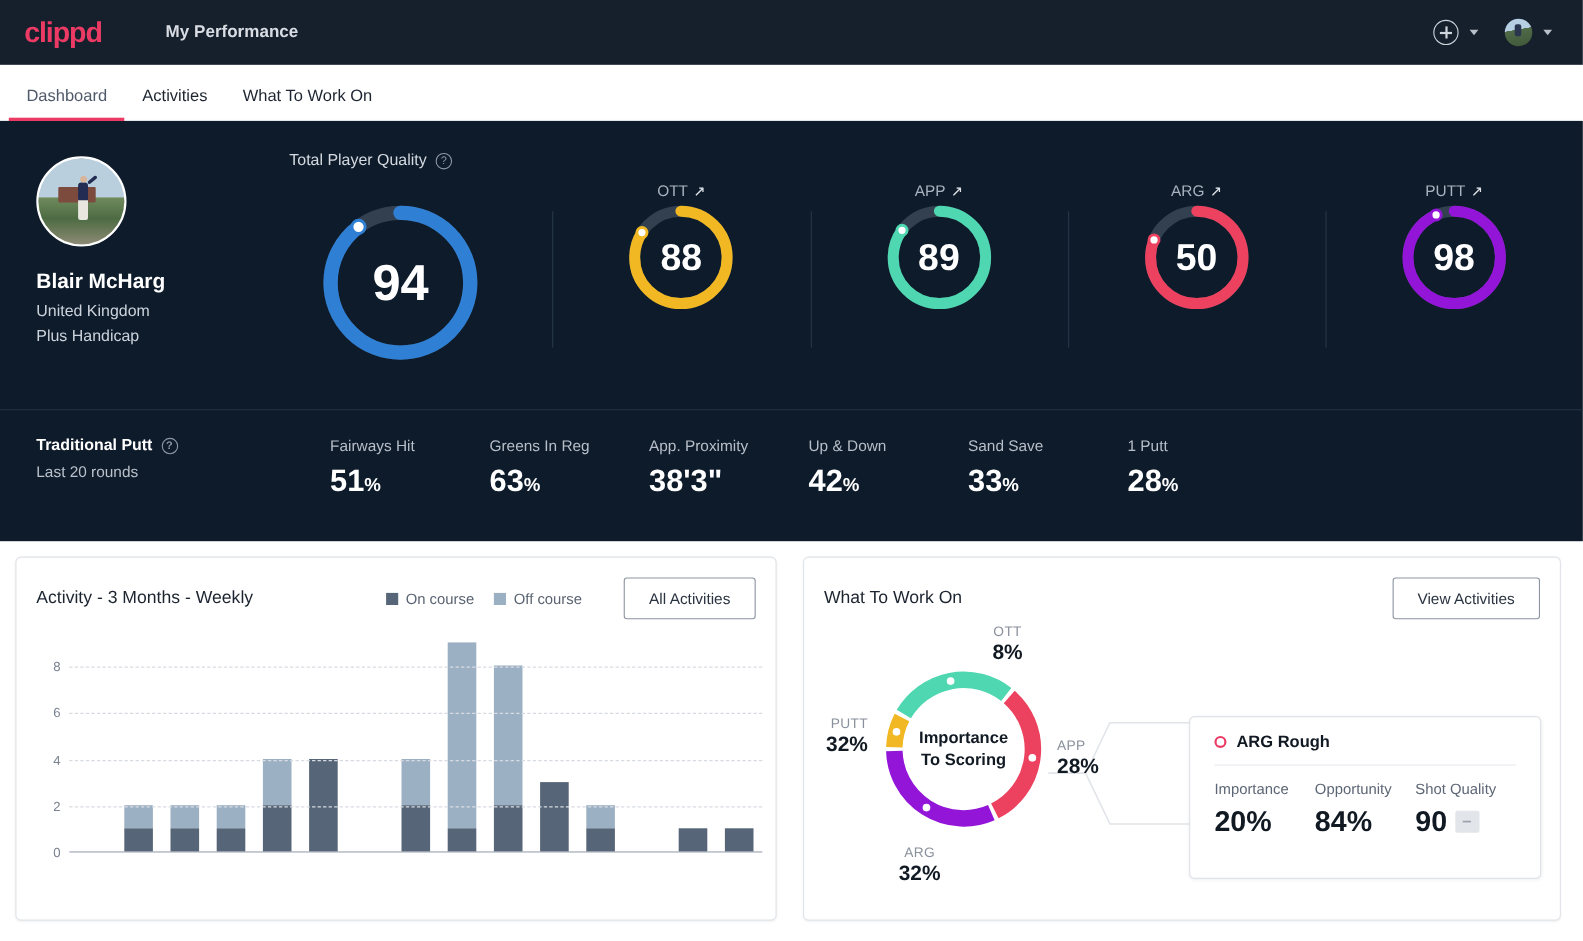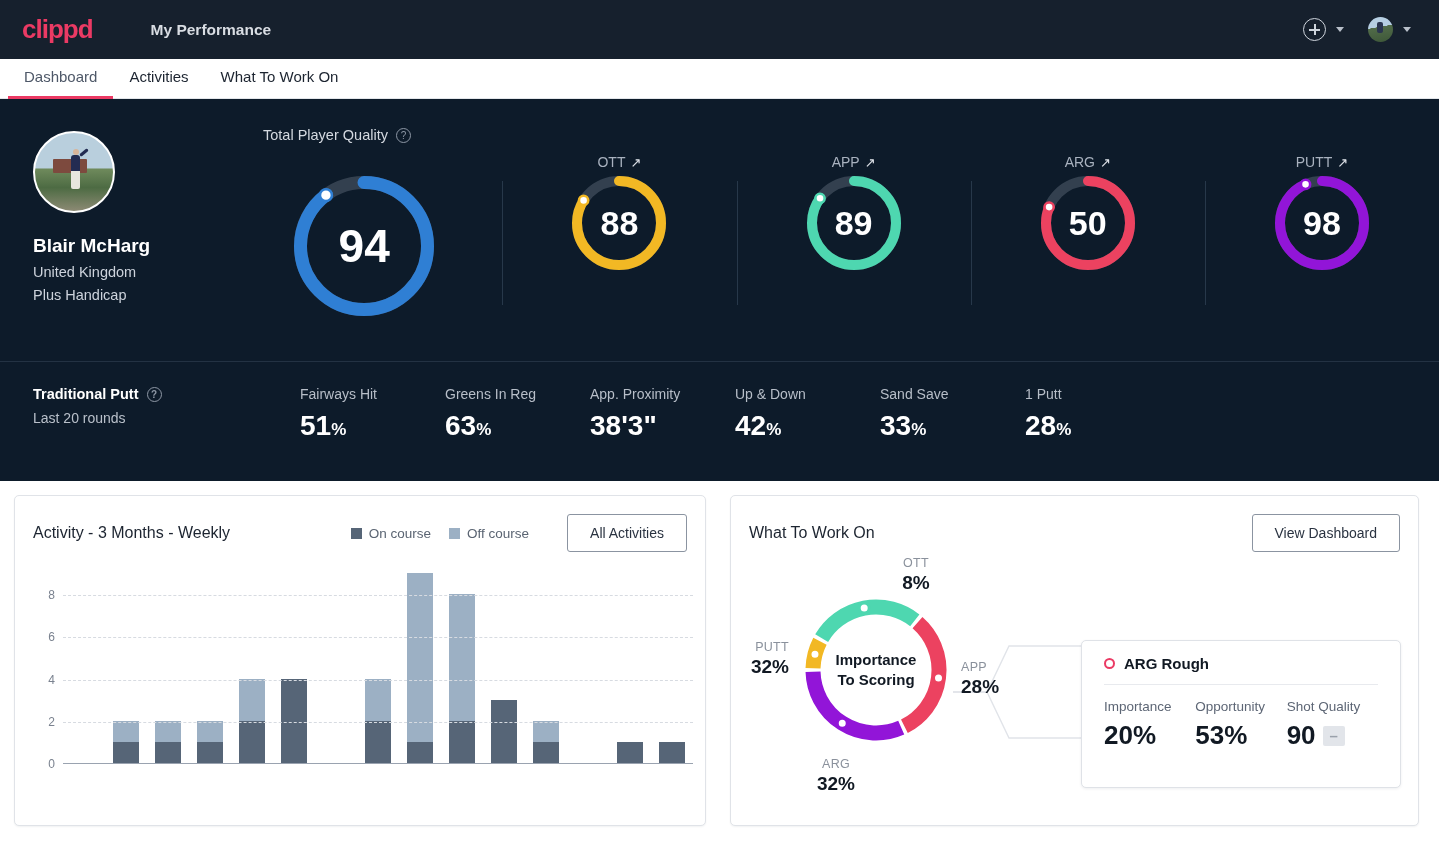--- a/index.html
+++ b/index.html
@@ -40,21 +40,21 @@
     background: linear-gradient(170deg,#b6cfe3 0%,#b6cfe3 40%,#516b49 41%,#3d5738 100%);
     position: relative; overflow: hidden; margin-left: 12px;
   }
   .avatar-sm::after {
     content:""; position:absolute; width:6px; height:11px; background:#2a3550;
     left: 9px; top: 5px; border-radius: 2px;
   }
 
   
   .tabs {
-    height: 40px; background: #fff; display: flex; align-items: flex-end;
+    height: 51px; background: #fff; display: flex; align-items: flex-end;
     padding-left: 8px; border-bottom: 1px solid #e3e6ea;
   }
   .tab {
     padding: 0 16px 13px; font-size: 15px; color: #1c2430;
     position: relative; cursor: pointer;
   }
   .tab.active { color: #4e5868; }
   .tab.active::after {
     content:""; position:absolute; left:0; right:0; bottom:-1px;
     height: 3px; background: #eb3a64;
@@ -518,21 +518,21 @@
           <div class="gridline" style="top: 63.3333px;"></div>
           <div class="gridline" style="top: 21.1111px;"></div>
         </div>
     </div>
   </div>
 
   <div class="card card-wtwo">
     <div class="card-hdr">
       <div class="card-title">What To Work On</div>
       <div class="legend">
-        <button class="btn-outline">View Dashboard</button>
+        <button class="btn-outline">View Activities</button>
       </div>
     </div>
 
     <div class="wtwo-body">
       <svg class="connector" width="130" height="120">
         <path d="M0,60 H34 L56,14 H128" fill="none" stroke="#e1e4e9" stroke-width="1.4"></path>
         <path d="M0,60 H34 L56,106 H128" fill="none" stroke="#e1e4e9" stroke-width="1.4"></path>
       </svg>
 
       <div class="donut-big">
@@ -574,21 +574,21 @@
           <span class="ring-dot"></span>
           <span>ARG Rough</span>
         </div>
         <div class="detail-stats" id="detail-stats">
             <div class="dstat">
               <div class="lbl">Importance</div>
               <div class="val">20%</div>
             </div>
             <div class="dstat">
               <div class="lbl">Opportunity</div>
-              <div class="val">53%</div>
+              <div class="val">84%</div>
             </div>
             <div class="dstat">
               <div class="lbl">Shot Quality</div>
               <div class="val">90<span class="trend-badge">–</span></div>
             </div>
           </div>
       </div>
     </div>
   </div>
 </div>

